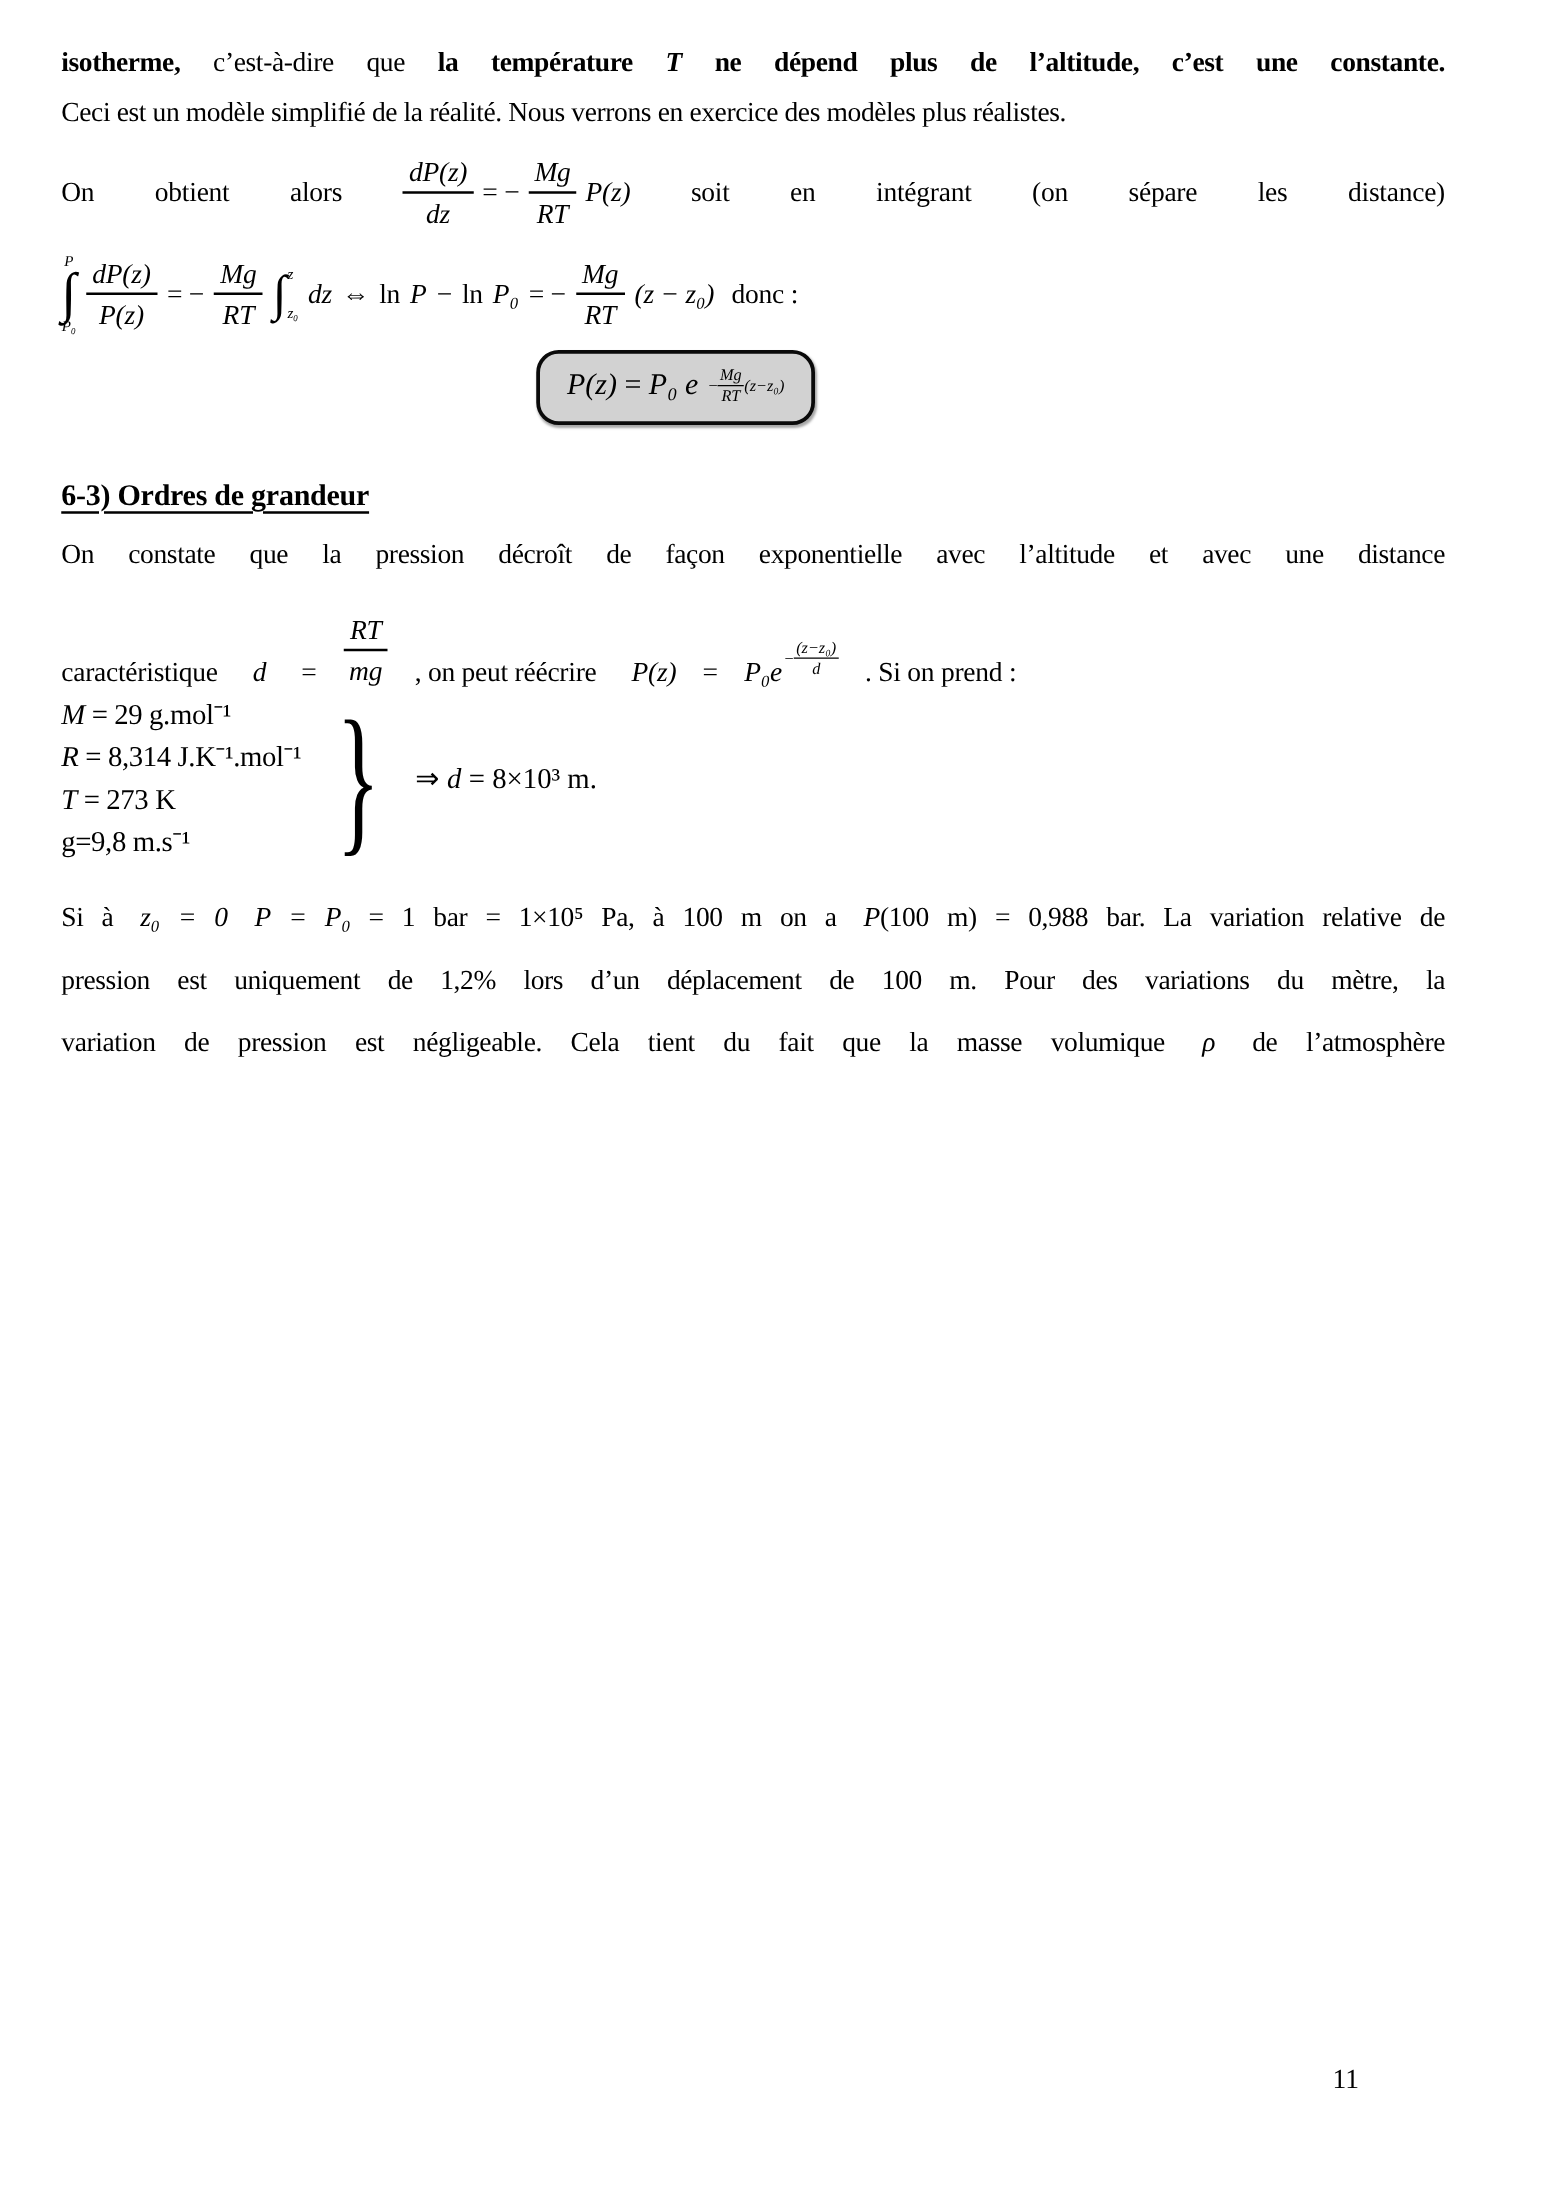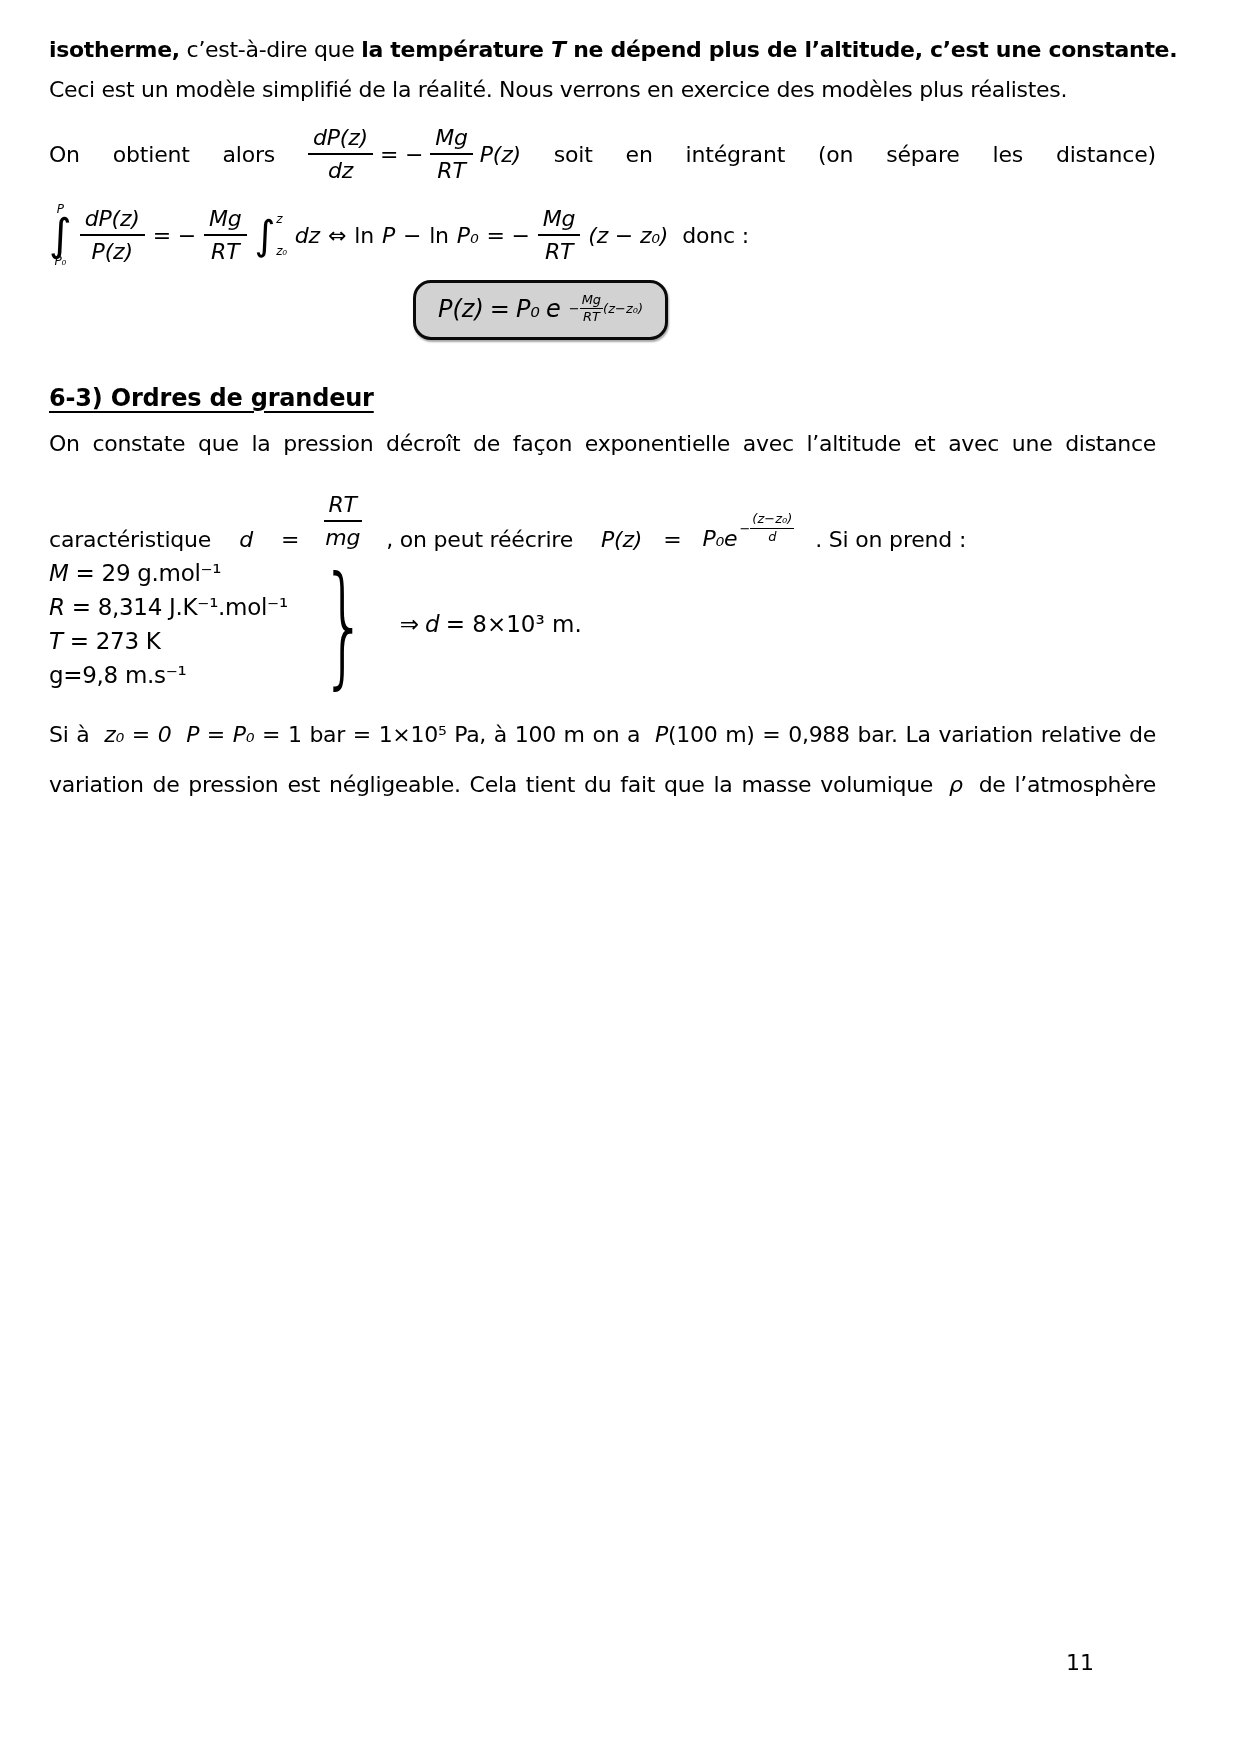--- a/index.html
+++ b/index.html
@@ -2,21 +2,21 @@
 <html><head>
 <meta charset="utf-8">
 <style>
   * { margin:0; padding:0; box-sizing:border-box; }
   html,body { background:#ffffff; }
   body {
     width:1240px; height:1754px; position:relative;
     font-family:"DejaVu Sans", sans-serif;
     color:#000; overflow:hidden;
   }
-  .page { position:absolute; inset:0; padding:30px 84px 0 49px; }
+  .page { position:absolute; inset:0; padding:30px 84px 0 49px;font-family:Liberation Serif, serif; }
 
   .txt { font-size:22px; letter-spacing:-0.3px; line-height:40px; }
   .b { font-weight:bold; }
   .mi { font-style:italic; }
   .jline { display:block; text-align:justify; text-align-last:justify; white-space:nowrap; }
   .mpad { margin:0 7px; }
 
   
   .frac { display:inline-flex; flex-direction:column; align-items:center;
           vertical-align:middle; line-height:1.15; font-size:22px; }
@@ -203,18 +203,19 @@
     <div class="sys-brace">}</div>
     <div class="sys-result">
       <span>⇒</span>
       <span class="mi">d</span>
       <span>= 8×10³ m.</span>
     </div>
   </div>
 
   <div class="txt" id="si-para">
     <span class="jline pline"><span>Si à</span> <span class="mi mpad">z₀ = 0</span> <span class="mi">P = P₀</span> <span>= 1 bar = 1×10⁵ Pa</span><span>, à 100 m on a</span> <span class="mi mpad" style="margin-right:0;">P</span><span>(100 m) = 0,988 bar</span><span>. La variation relative de</span></span>
+    <span class="jline pline">pression est uniquement de 1,2% lors d’un déplacement de 100 m. Pour des variations du mètre, la</span>
     <span class="jline pline"><span>variation de pression est négligeable. Cela tient du fait que la masse volumique</span> <span class="mi mpad">ρ</span> <span>de l’atmosphère</span></span>
   </div>
 
   <div id="page-number">11</div>
 
 </div>
 
 </body></html>

